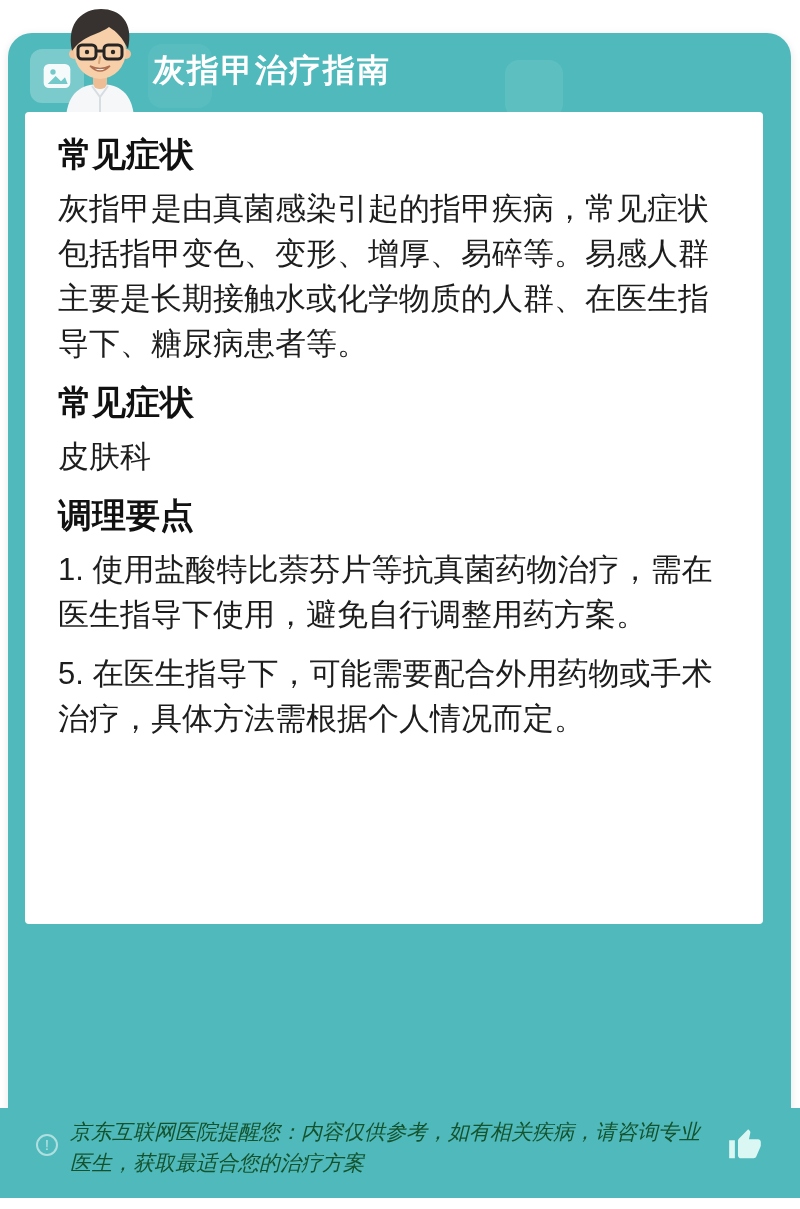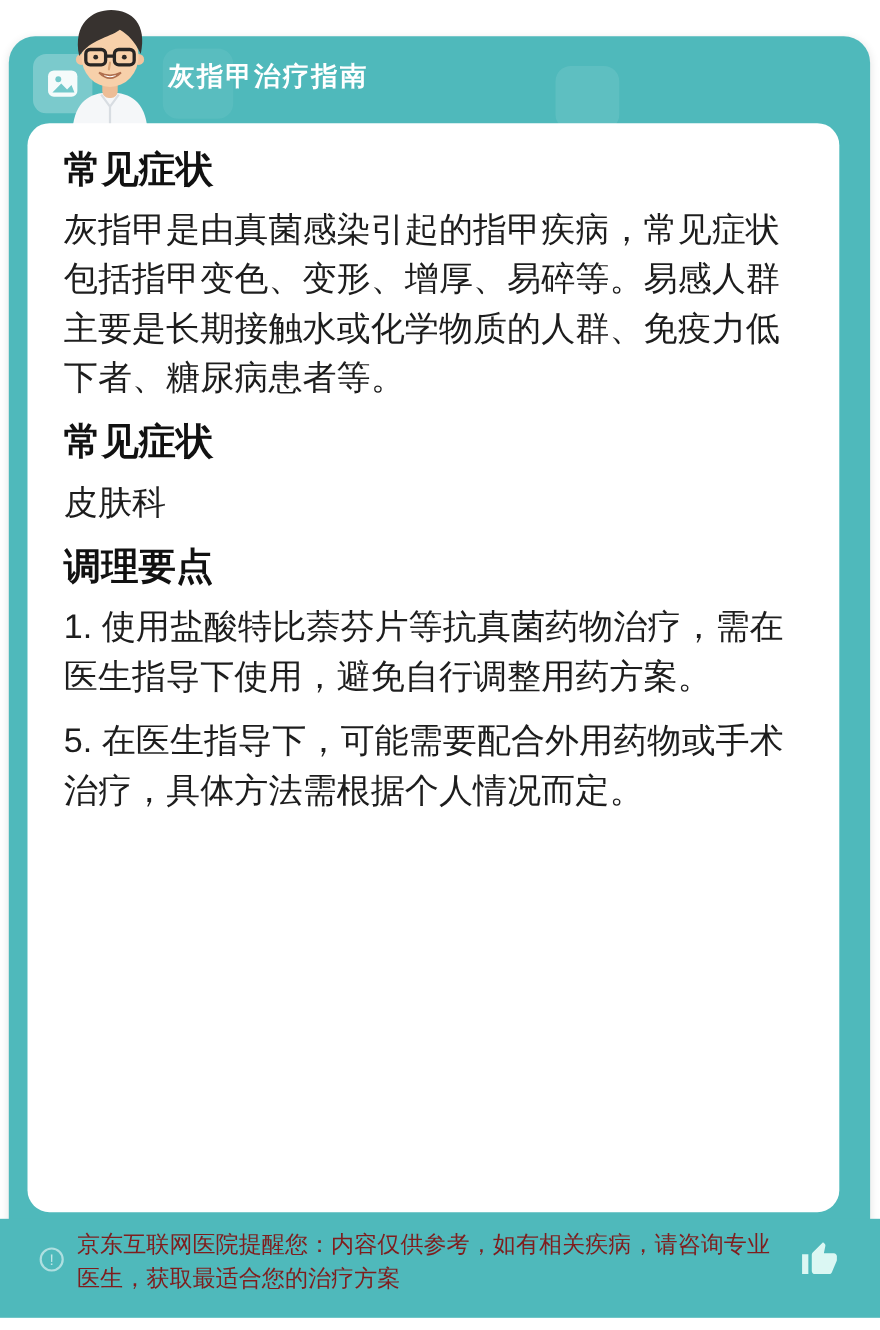--- a/index.html
+++ b/index.html
@@ -26,48 +26,48 @@
   .deco-a { left:505px; top:60px; width:58px; height:58px; }
   .deco-b { left:148px; top:44px; width:64px; height:64px; background:rgba(255,255,255,0.06); }
   .image-badge {
     position:absolute; left:30px; top:49px; width:54px; height:54px;
     border-radius:12px; background:rgba(255,255,255,0.25);
     display:flex; align-items:center; justify-content:center; z-index:2;
   }
   .avatar { position:absolute; left:50px; top:5px; z-index:3; }
   .page-title {
     position:absolute; left:153px; top:50px; margin:0; z-index:2;
-    font-size:24px; font-weight:bold; color:#ffffff; letter-spacing:2px;
+    font-size:32px; font-weight:bold; color:#ffffff; letter-spacing:2px;
     line-height:40px;
   }
   
   .white-card {
-    position:absolute; left:25px; top:112px; width:738px; height:990px;
-    background:#ffffff; border-radius:20px; z-index:5;
+    position:absolute; left:25px; top:112px; width:738px; height:812px;
+    background:#ffffff; border-radius:4px; z-index:5;
     box-sizing:border-box; padding:22px 36px 0 33px; overflow:hidden;
   }
   .section-heading {
     font-size:34px; font-weight:bold; color:#111111;
     margin:16px 0 12px; line-height:40px;
   }
   .white-card .section-heading:first-child { margin-top:0; }
   .body-text, .care-item {
     font-size:31px; color:#1d1d1d; line-height:45px; margin:0 0 14px;
   }
   .care-item { margin-bottom:14px; }
   
   .info-icon {
     position:absolute; left:36px; top:26px; width:22px; height:22px;
     box-sizing:border-box; border:2px solid rgba(255,255,255,0.55); border-radius:50%;
     color:rgba(255,255,255,0.65); font-size:14px; line-height:18px;
     display:flex; align-items:center; justify-content:center;
   }
   .disclaimer {
     position:absolute; left:70px; top:8px; width:645px; margin:0;
-    font-size:21px; line-height:31px; color:#7f1d1d;
+    font-size:21px; line-height:31px; color:#14532d;font-style:italic;
   }
   .thumb-button {
     position:absolute; left:725px; top:17px; width:40px; height:40px;
     background:none; border:none; padding:0; cursor:pointer;
   }
 </style>
 </head>
 <body>
 
 <div class="teal-card"></div>
@@ -98,21 +98,21 @@
   <circle cx="37" cy="47" r="2.2" fill="#2b2826"></circle>
   <circle cx="63" cy="47" r="2.2" fill="#2b2826"></circle>
   <path d="M50 52 L49 58" stroke="#d9a477" stroke-width="2" stroke-linecap="round"></path>
   <path d="M40 61 Q50 71 60 61 Q50 66 40 61 Z" fill="#ffffff" stroke="#b06f4e" stroke-width="1.5"></path>
 </svg>
 
 <h1 class="page-title">灰指甲治疗指南</h1>
 
 <main class="white-card">
   <h2 class="section-heading">常见症状</h2>
-  <p class="body-text">灰指甲是由真菌感染引起的指甲疾病，常见症状包括指甲变色、变形、增厚、易碎等。易感人群主要是长期接触水或化学物质的人群、免疫力低下者、糖尿病患者等。</p>
+  <p class="body-text">灰指甲是由真菌感染引起的指甲疾病，常见症状包括指甲变色、变形、增厚、易碎等。易感人群主要是长期接触水或化学物质的人群、在医生指导下、糖尿病患者等。</p>
 
   <h2 class="section-heading">常见症状</h2>
   <p class="body-text">皮肤科</p>
 
   <h2 class="section-heading">调理要点</h2>
   <p class="care-item">1. 使用盐酸特比萘芬片等抗真菌药物治疗，需在医生指导下使用，避免自行调整用药方案。</p>
   <p class="care-item">5. 在医生指导下，可能需要配合外用药物或手术治疗，具体方法需根据个人情况而定。</p>
 </main>
 
 <footer class="footer-band">

